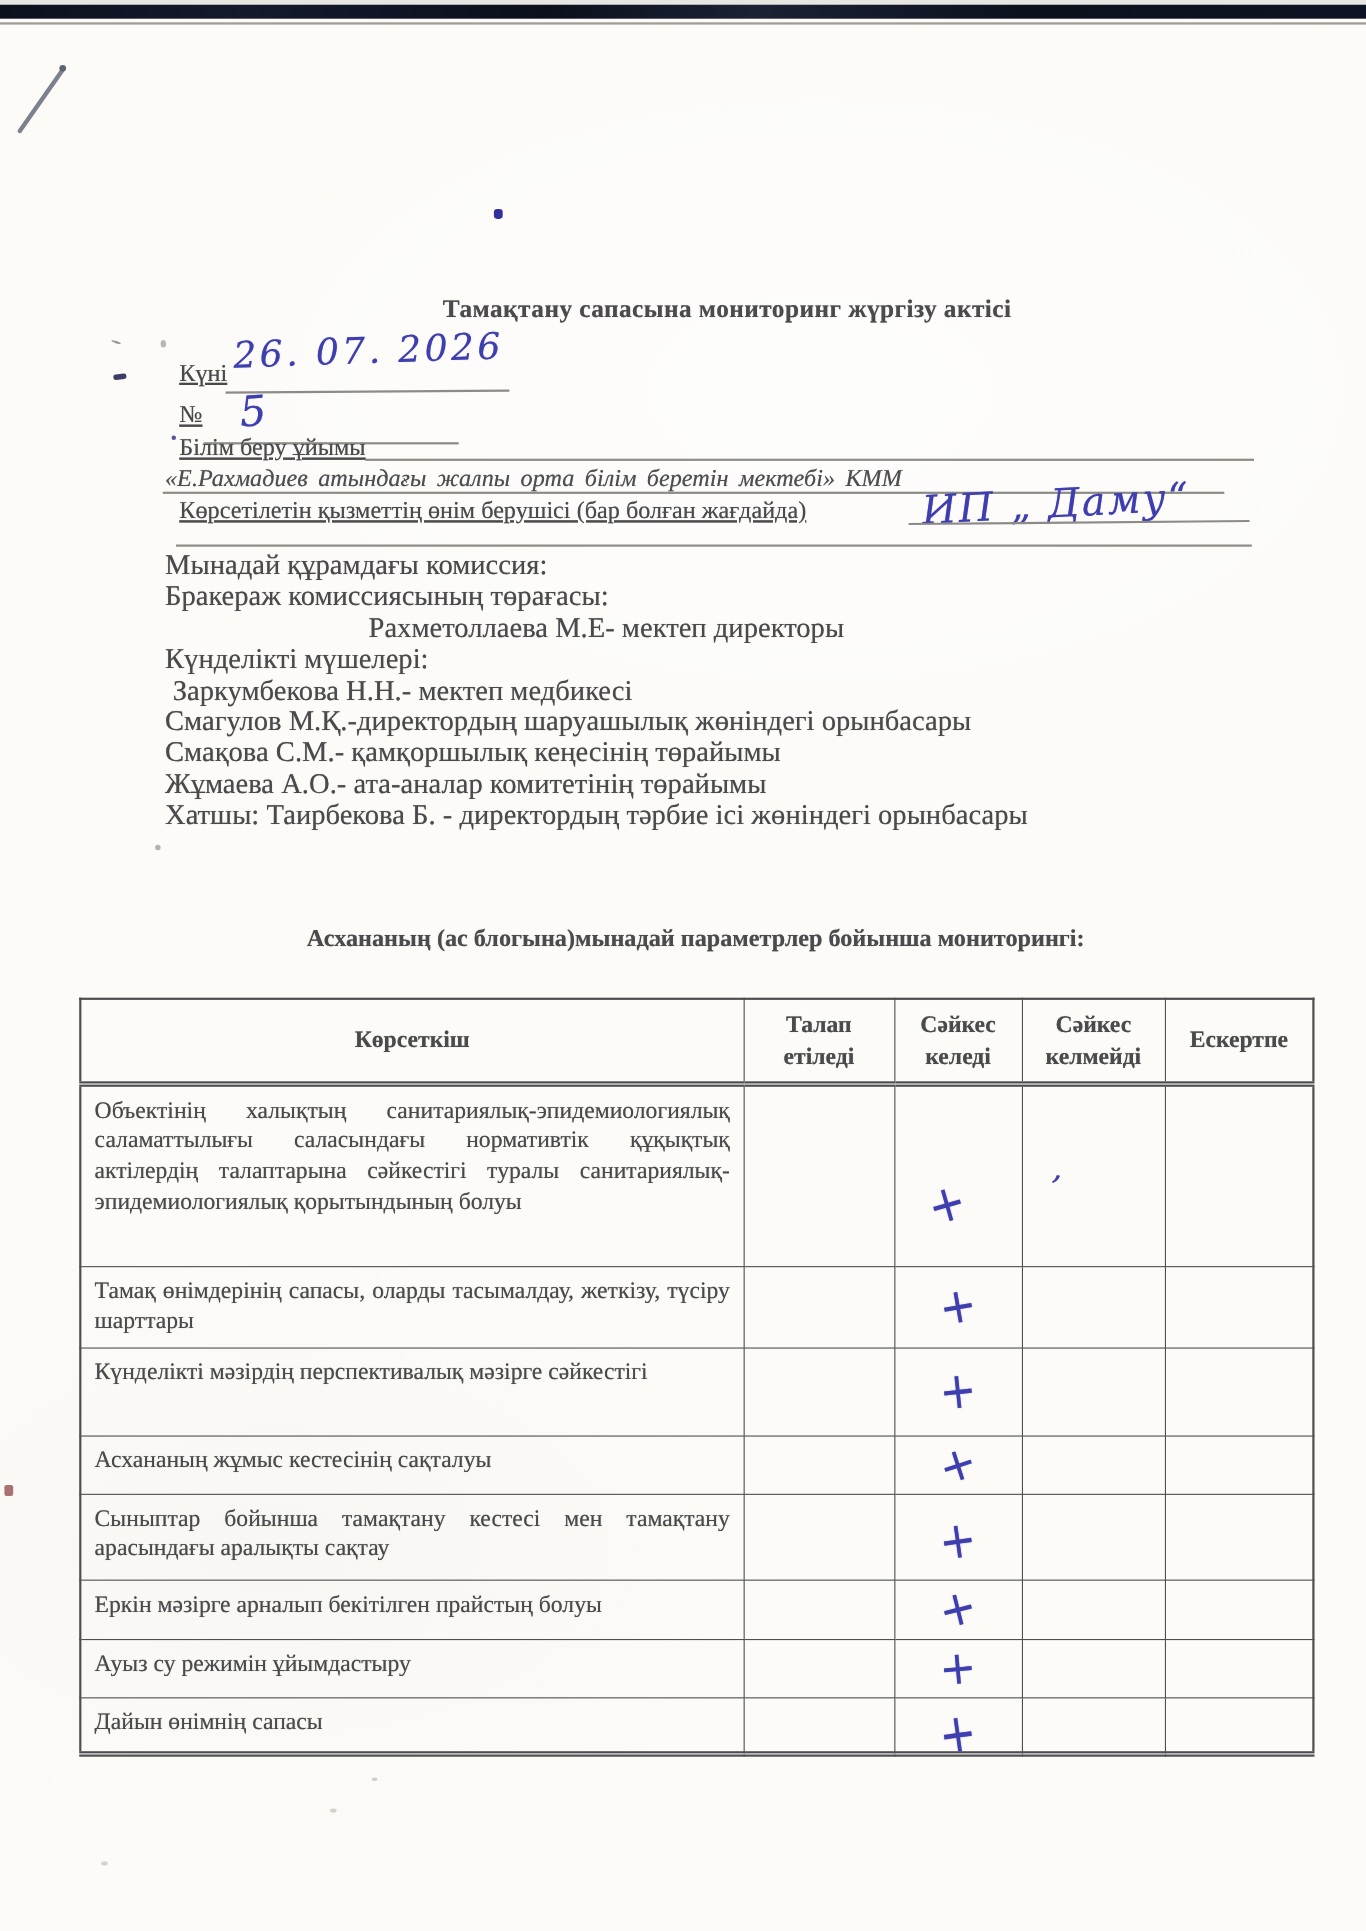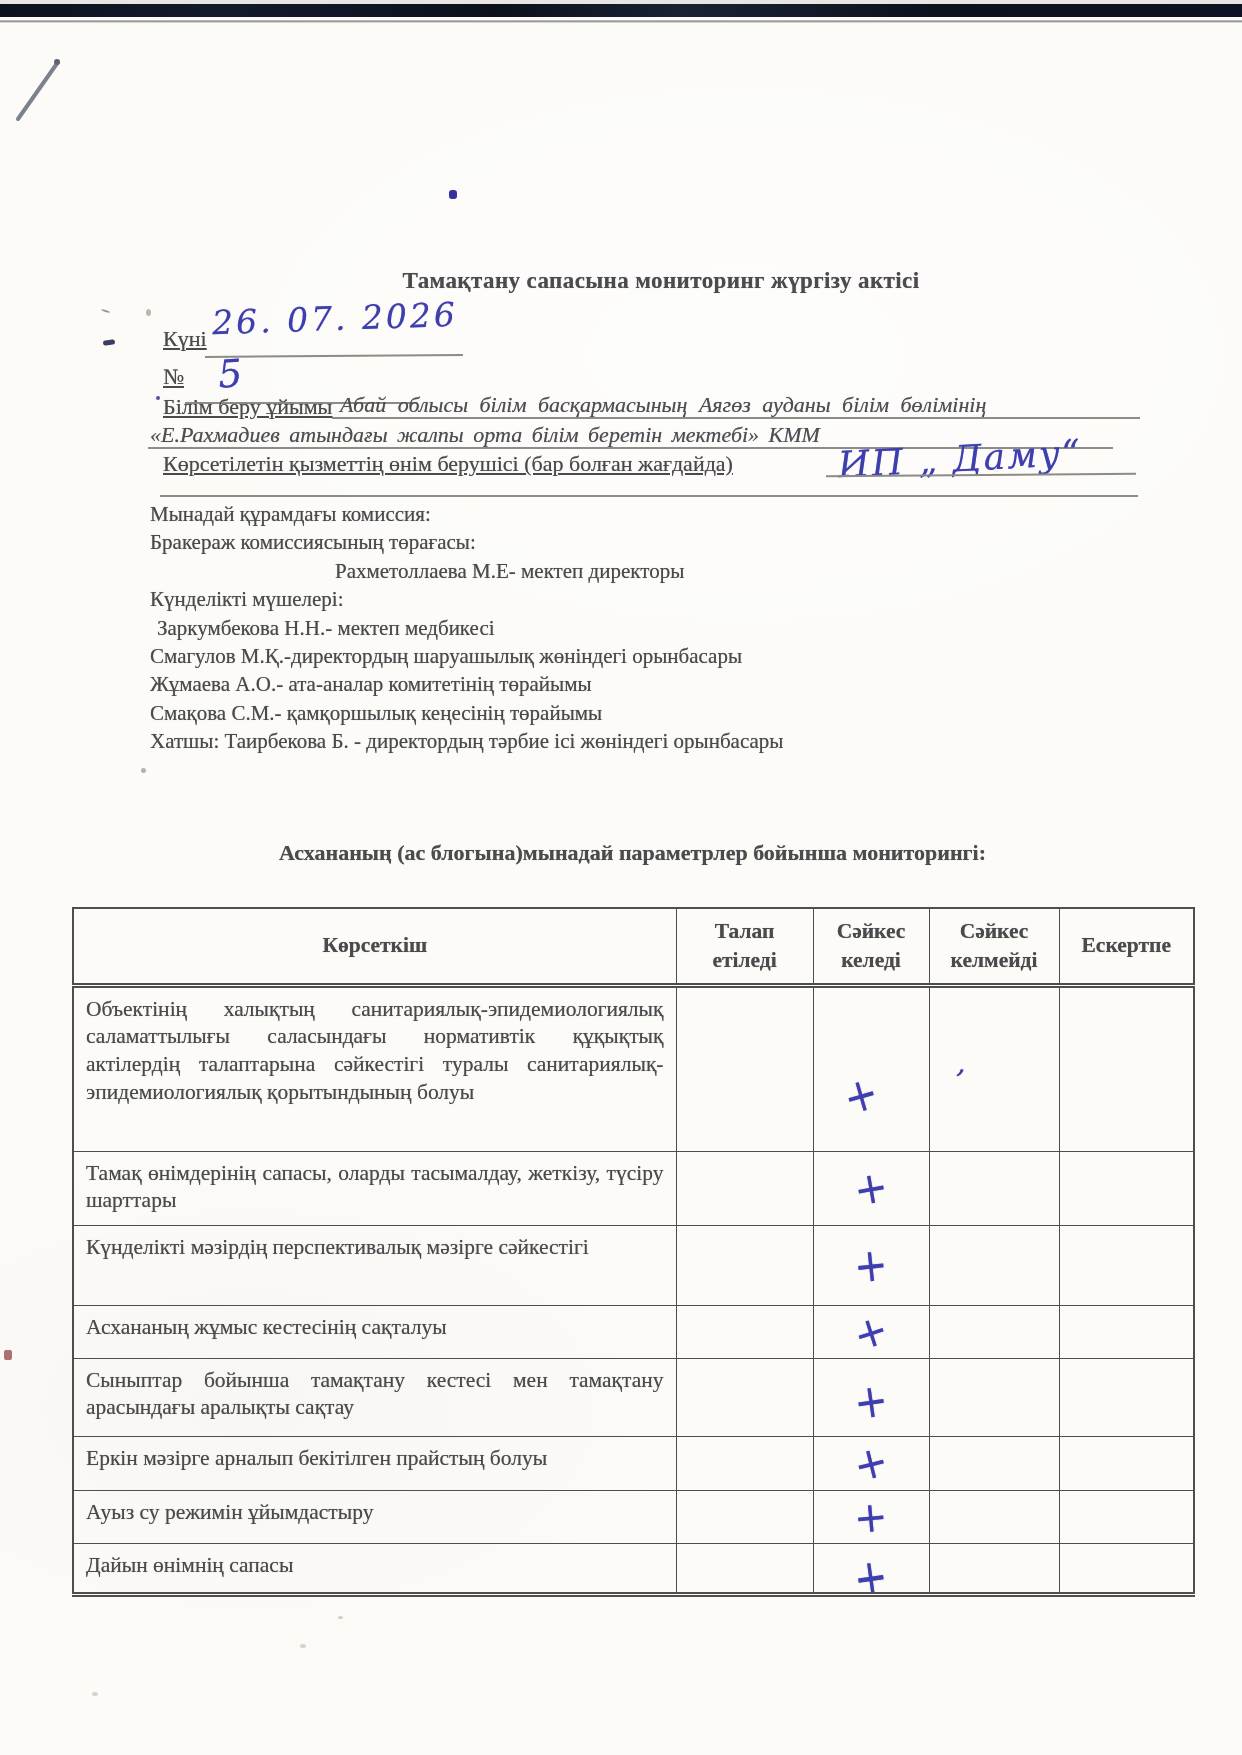--- a/index.html
+++ b/index.html
@@ -30,21 +30,21 @@
   .date-label{position:absolute;top:322px;left:163px;}
   .date-value{position:absolute;top:295px;left:212px;font-size:33px;letter-spacing:3px;transform:rotate(-2deg);}
   .num-label{position:absolute;top:360px;left:163px;}
   .num-value{position:absolute;top:348px;left:218px;font-size:38px;transform:rotate(-4deg);}
   .org-label{position:absolute;top:390px;left:163px;}
   .org-val1{position:absolute;top:388px;left:340px;width:800px;font-style:italic;font-size:22px;word-spacing:6px;color:#4e4e52;}
   .org-val2{position:absolute;top:418px;left:150px;width:970px;font-style:italic;font-size:22px;word-spacing:4px;color:#4e4e52;}
   .prov-label{position:absolute;top:447px;left:163px;}
   .prov-value{position:absolute;top:434px;left:838px;font-size:36px;letter-spacing:2px;transform:rotate(-3deg);}
   
-  .commission{position:absolute;top:496px;left:150px;width:1000px;font-size:21px;line-height:28.4px;}
+  .commission{position:absolute;top:496px;left:150px;width:1000px;font-size:26px;line-height:28.4px;}
   .commission .chair{padding-left:185px;}
   .commission .indent-sm{padding-left:7px;}
   
   .subtitle{position:absolute;top:836px;left:72px;width:1121px;text-align:center;font-weight:bold;font-size:22px;color:#4b4b4e;}
   .doc-table{
     position:absolute;top:903px;left:72px;width:1121px;
     border-collapse:collapse;table-layout:fixed;
     border:2.5px solid #4e4e50;border-bottom:5px double #4e4e50;
     font-size:21.5px;color:#4a4a4c;
   }
@@ -92,39 +92,38 @@
 
   <span class="label printed date-label">Күні</span>
   <span class="ink hand date-value">26. 07. 2026</span>
   <div class="uline" style="left:205px;top:351px;width:258px;transform:rotate(-0.4deg);"></div>
 
   <span class="label printed num-label">№</span>
   <span class="ink hand num-value">5</span>
   <div class="uline" style="left:185px;top:398px;width:232px;"></div>
 
   <span class="label printed org-label">Білім беру ұйымы</span>
-  <span class="org-val1 printed">Абай облысы білім басқармасының Аягөз ауданы білім бөлімінің</span>
   <div class="uline" style="left:332px;top:413px;width:808px;height:1.7px;"></div>
   <span class="org-val2 printed">«Е.Рахмадиев атындағы жалпы орта білім беретін мектебі» КММ</span>
   <div class="uline" style="left:148px;top:443px;width:965px;height:1.7px;"></div>
 
   <span class="label printed prov-label">Көрсетілетін қызметтің өнім берушісі (бар болған жағдайда)</span>
   <span class="ink hand prov-value">ИП „ Даму“</span>
   <div class="uline" style="left:826px;top:470px;width:310px;transform:rotate(-0.5deg);"></div>
   <div class="uline" style="left:160px;top:491px;width:978px;height:1.7px;"></div>
 
   <div class="commission printed">
     <div>Мынадай құрамдағы комиссия:</div>
     <div>Бракераж комиссиясының төрағасы:</div>
     <div class="chair">Рахметоллаева М.Е- мектеп директоры</div>
     <div>Күнделікті мүшелері:</div>
     <div class="indent-sm">Заркумбекова  Н.Н.- мектеп медбикесі</div>
     <div>Смагулов М.Қ.-директордың шаруашылық  жөніндегі орынбасары</div>
+    <div>Смақова С.М.- қамқоршылық кеңесінің төрайымы</div>
     <div>Жұмаева А.О.- ата-аналар комитетінің төрайымы</div>
-    <div>Смақова С.М.- қамқоршылық кеңесінің төрайымы</div>
     <div>Хатшы: Таирбекова  Б. - директордың тәрбие ісі жөніндегі орынбасары</div>
   </div>
 
   <div class="subtitle printed">Асхананың (ас блогына)мынадай параметрлер бойынша мониторингі:</div>
 
   <table class="doc-table printed">
     <colgroup>
       <col style="width:603px">
         <col style="width:137px">
         <col style="width:116px">

